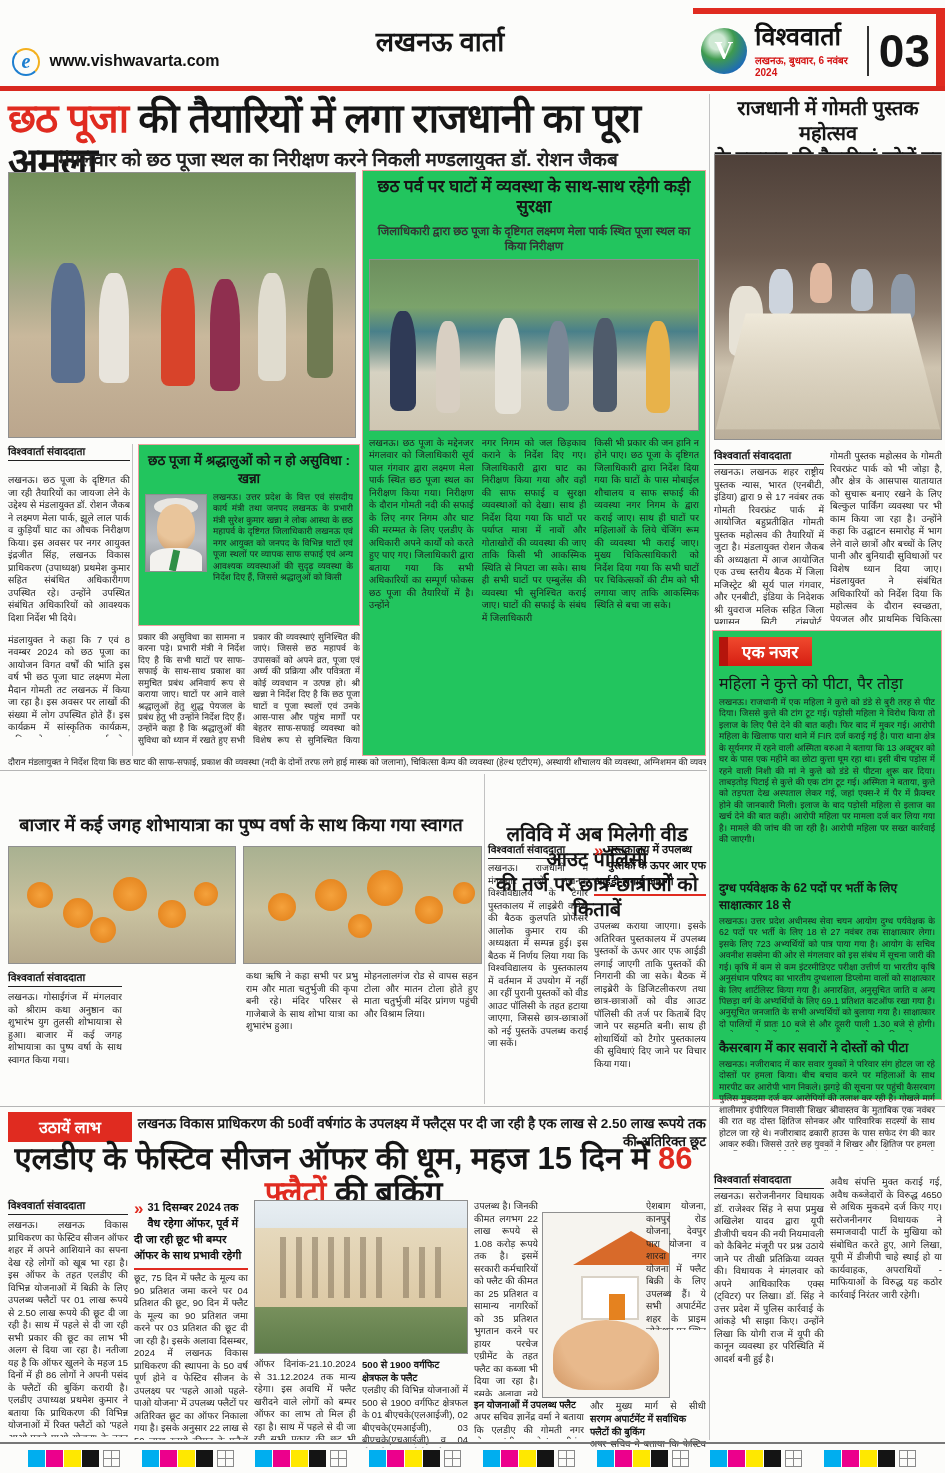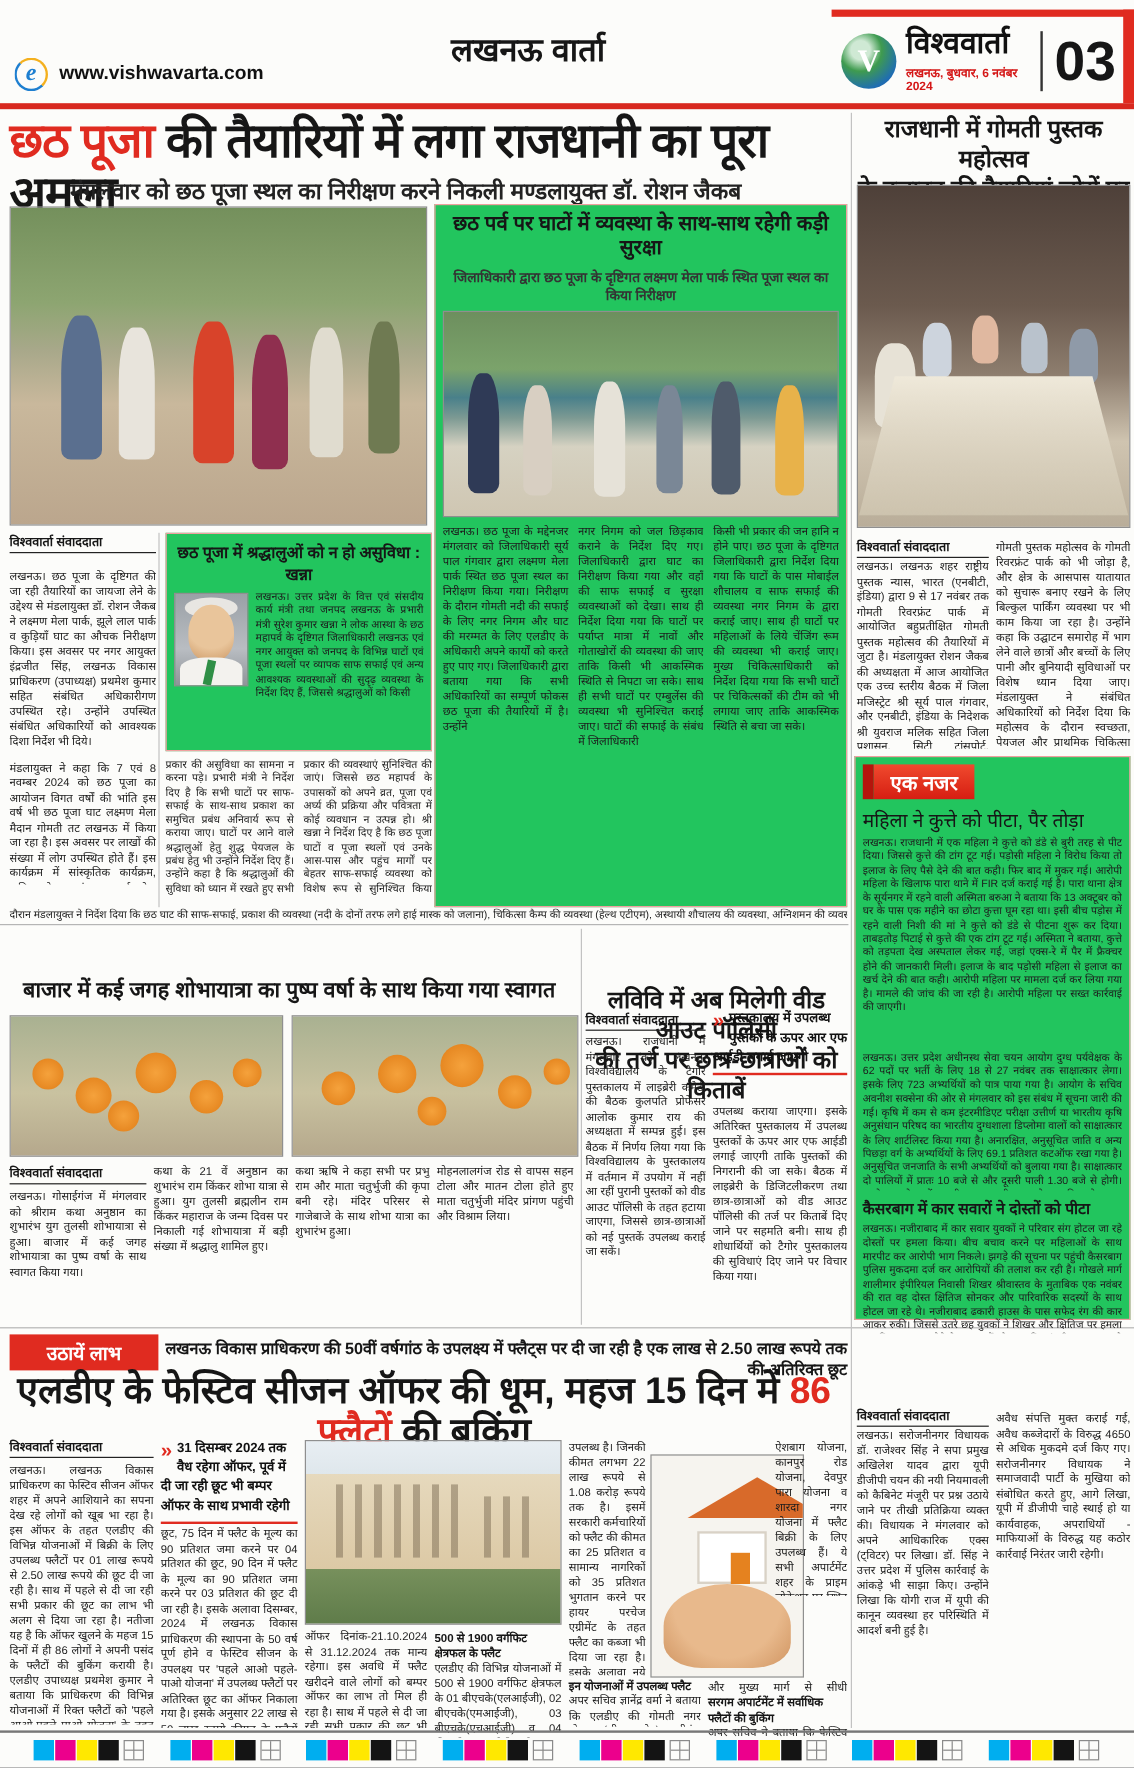--- a/index.html
+++ b/index.html
@@ -174,21 +174,20 @@
     <i style="left:52%;top:20%;width:36px;height:36px;"></i>
       <i style="left:72%;top:42%;width:28px;height:28px;"></i>
     <i style="left:88%;top:30%;width:22px;height:22px;"></i>
       <i style="left:44%;top:58%;width:24px;height:24px;"></i>
   </div>
 
   <div class="abs" style="left:8px;top:970px;width:114px;height:134px;">
     <span class="byline">विश्ववार्ता संवाददाता</span>
     <div class="body-txt" style="height:96px;">लखनऊ। गोसाईगंज में मंगलवार को श्रीराम कथा अनुष्ठान का शुभारंभ युग तुलसी शोभायात्रा से हुआ। बाजार में कई जगह शोभायात्रा का पुष्प वर्षा के साथ स्वागत किया गया।</div>
   </div>
-  <div class="abs body-txt" style="left:128px;top:970px;width:112px;height:134px;">कथा के 21 वें अनुष्ठान का शुभारंभ राम किंकर शोभा यात्रा से हुआ। युग तुलसी ब्रह्मलीन राम किंकर महाराज के जन्म दिवस पर निकाली गई शोभायात्रा में बड़ी संख्या में श्रद्धालु शामिल हुए।</div>
   <div class="abs body-txt" style="left:246px;top:970px;width:112px;height:134px;">कथा ऋषि ने कहा सभी पर प्रभु राम और माता चतुर्भुजी की कृपा बनी रहे। मंदिर परिसर से गाजेबाजे के साथ शोभा यात्रा का शुभारंभ हुआ।</div>
   <div class="abs body-txt" style="left:364px;top:970px;width:114px;height:134px;">मोहनलालगंज रोड से वापस सहन टोला और मातन टोला होते हुए माता चतुर्भुजी मंदिर प्रांगण पहुंची और विश्राम लिया।</div>
 
   <div class="abs vrule" style="left:484px;top:774px;height:330px;"></div>
 
   <div class="abs center hl-l" style="left:488px;top:778px;width:218px;margin-top:44px;">
     <div>लविवि में अब मिलेगी वीड आउट पॉलिसी</div>
     <div>की तर्ज पर छात्र-छात्राओं को किताबें</div>
   </div>
   <div class="abs" style="left:488px;top:842px;width:100px;">
@@ -269,20 +268,21 @@
   </div>
   <div class="abs body-txt" style="left:714px;top:466px;width:110px;height:158px;">लखनऊ। लखनऊ शहर राष्ट्रीय पुस्तक न्यास, भारत (एनबीटी, इंडिया) द्वारा 9 से 17 नवंबर तक गोमती रिवरफ्रंट पार्क में आयोजित बहुप्रतीक्षित गोमती पुस्तक महोत्सव की तैयारियों में जुटा है। मंडलायुक्त रोशन जैकब की अध्यक्षता में आज आयोजित एक उच्च स्तरीय बैठक में जिला मजिस्ट्रेट श्री सूर्य पाल गंगवार, और एनबीटी, इंडिया के निदेशक श्री युवराज मलिक सहित जिला प्रशासन, सिटी ट्रांसपोर्ट, एसडीएम, आरटीओ, नगर निगम, एलडीए और अन्य वरिष्ठ प्रशासनिक अधिकारियों के साथ जन सुविधाओं और अन्य व्यवस्थाओं की व्यापक समीक्षा की गई। बैठक के दौरान मंडलायुक्त ने मेले</div>
   <div class="abs body-txt" style="left:830px;top:450px;width:112px;height:174px;">गोमती पुस्तक महोत्सव के गोमती रिवरफ्रंट पार्क को भी जोड़ा है, और क्षेत्र के आसपास यातायात को सुचारू बनाए रखने के लिए बिल्कुल पार्किंग व्यवस्था पर भी काम किया जा रहा है। उन्होंने कहा कि उद्घाटन समारोह में भाग लेने वाले छात्रों और बच्चों के लिए पानी और बुनियादी सुविधाओं पर विशेष ध्यान दिया जाए। मंडलायुक्त ने संबंधित अधिकारियों को निर्देश दिया कि महोत्सव के दौरान स्वच्छता, पेयजल और प्राथमिक चिकित्सा जैसी आवश्यक सुविधाएँ उपलब्ध कराया जाना सुनिश्चित किया जाए। साथ ही आगंतुकों की सुविधा के लिए विशेष ध्यान दिया जाए, और एक शिकायती केंद्र भी बनाया जाए। गोमती पुस्तक महोत्सव में बच्चों</div>
 
   <div class="abs pinkbox" style="left:712px;top:630px;width:230px;height:470px;padding:6px;box-sizing:border-box;">
     <div class="eknazar-band">एक नजर</div>
 
     <div style="font-size:16px;font-weight:normal;margin-top:6px;">महिला ने कुत्ते को पीटा, पैर तोड़ा</div>
     <div class="body-sm" style="height:176px;margin-top:3px;">लखनऊ। राजधानी में एक महिला ने कुत्ते को डंडे से बुरी तरह से पीट दिया। जिससे कुत्ते की टांग टूट गई। पड़ोसी महिला ने विरोध किया तो इलाज के लिए पैसे देने की बात कही। फिर बाद में मुकर गई। आरोपी महिला के खिलाफ पारा थाने में FIR दर्ज कराई गई है। पारा थाना क्षेत्र के सूर्यनगर में रहने वाली अस्मिता बरुआ ने बताया कि 13 अक्टूबर को घर के पास एक महीने का छोटा कुत्ता घूम रहा था। इसी बीच पड़ोस में रहने वाली निशी की मां ने कुत्ते को डंडे से पीटना शुरू कर दिया। ताबड़तोड़ पिटाई से कुत्ते की एक टांग टूट गई। अस्मिता ने बताया, कुत्ते को तड़पता देख अस्पताल लेकर गई, जहां एक्स-रे में पैर में फ्रैक्चर होने की जानकारी मिली। इलाज के बाद पड़ोसी महिला से इलाज का खर्च देने की बात कही। आरोपी महिला पर मामला दर्ज कर लिया गया है। मामले की जांच की जा रही है। आरोपी महिला पर सख्त कार्रवाई की जाएगी।</div>
 
+    <div style="font-size:12px;font-weight:bold;margin-top:6px;">दुग्ध पर्यवेक्षक के 62 पदों पर भर्ती के लिए साक्षात्कार 18 से</div>
     <div class="body-sm" style="height:116px;margin-top:3px;">लखनऊ। उत्तर प्रदेश अधीनस्थ सेवा चयन आयोग दुग्ध पर्यवेक्षक के 62 पदों पर भर्ती के लिए 18 से 27 नवंबर तक साक्षात्कार लेगा। इसके लिए 723 अभ्यर्थियों को पात्र पाया गया है। आयोग के सचिव अवनीश सक्सेना की ओर से मंगलवार को इस संबंध में सूचना जारी की गई। कृषि में कम से कम इंटरमीडिएट परीक्षा उत्तीर्ण या भारतीय कृषि अनुसंधान परिषद का भारतीय दुग्धशाला डिप्लोमा वालों को साक्षात्कार के लिए शार्टलिस्ट किया गया है। अनारक्षित, अनुसूचित जाति व अन्य पिछड़ा वर्ग के अभ्यर्थियों के लिए 69.1 प्रतिशत कटऑफ रखा गया है। अनुसूचित जनजाति के सभी अभ्यर्थियों को बुलाया गया है। साक्षात्कार दो पालियों में प्रातः 10 बजे से और दूसरी पाली 1.30 बजे से होगी। इसके बारे में पूरी जानकारी आयोग की वेबसाइट https://upsssc.gov.in पर देखा जा सकता है।</div>
 
     <div style="font-size:13px;font-weight:bold;margin-top:6px;">कैसरबाग में कार सवारों ने दोस्तों को पीटा</div>
     <div class="body-sm" style="height:92px;margin-top:3px;">लखनऊ। नजीराबाद में कार सवार युवकों ने परिवार संग होटल जा रहे दोस्तों पर हमला किया। बीच बचाव करने पर महिलाओं के साथ मारपीट कर आरोपी भाग निकले। झगड़े की सूचना पर पहुंची कैसरबाग पुलिस मुकदमा दर्ज कर आरोपियों की तलाश कर रही है। गोखले मार्ग शालीमार इंपीरियल निवासी शिखर श्रीवास्तव के मुताबिक एक नवंबर की रात वह दोस्त क्षितिज सोनकर और पारिवारिक सदस्यों के साथ होटल जा रहे थे। नजीराबाद ढकारी हाउस के पास सफेद रंग की कार आकर रुकी। जिससे उतरे छह युवकों ने शिखर और क्षितिज पर हमला कर दिया। झगड़ा होते देख कार में मौजूद महिलाएं बीच बचाव करने लगीं। जिनके साथ भी युवकों ने मारपीट की। मदद के लिए शोर मचाने पर राहगीरों को आते देख आरोपी भाग निकले। इंस्पेक्टर कैसरबाग सुनील कुमार सिंह ने बताया कि क्षितिज की तहरीर पर मुकदमा दर्ज कर जांच की जा रही है।</div>
   </div>
 
   <div class="abs" style="left:714px;top:1172px;width:110px;">
     <span class="byline">विश्ववार्ता संवाददाता</span>
   </div>
   <div class="abs body-txt" style="left:714px;top:1190px;width:110px;height:250px;">लखनऊ। सरोजनीनगर विधायक डॉ. राजेश्वर सिंह ने सपा प्रमुख अखिलेश यादव द्वारा यूपी डीजीपी चयन की नयी नियमावली को कैबिनेट मंजूरी पर प्रश्न उठाये जाने पर तीखी प्रतिक्रिया व्यक्त की। विधायक ने मंगलवार को अपने आधिकारिक एक्स (ट्विटर) पर लिखा। डॉ. सिंह ने उत्तर प्रदेश में पुलिस कार्रवाई के आंकड़े भी साझा किए। उन्होंने लिखा कि योगी राज में यूपी की कानून व्यवस्था हर परिस्थिति में आदर्श बनी हुई है।</div>

